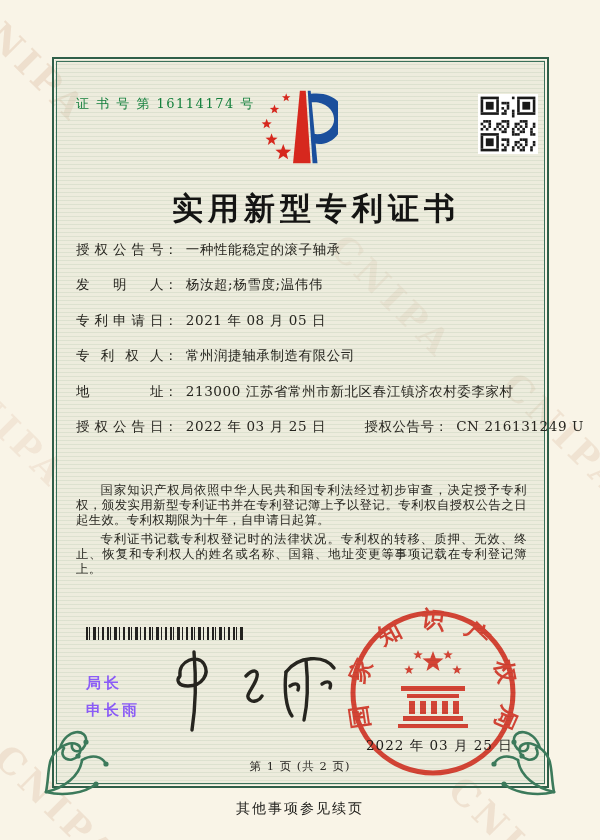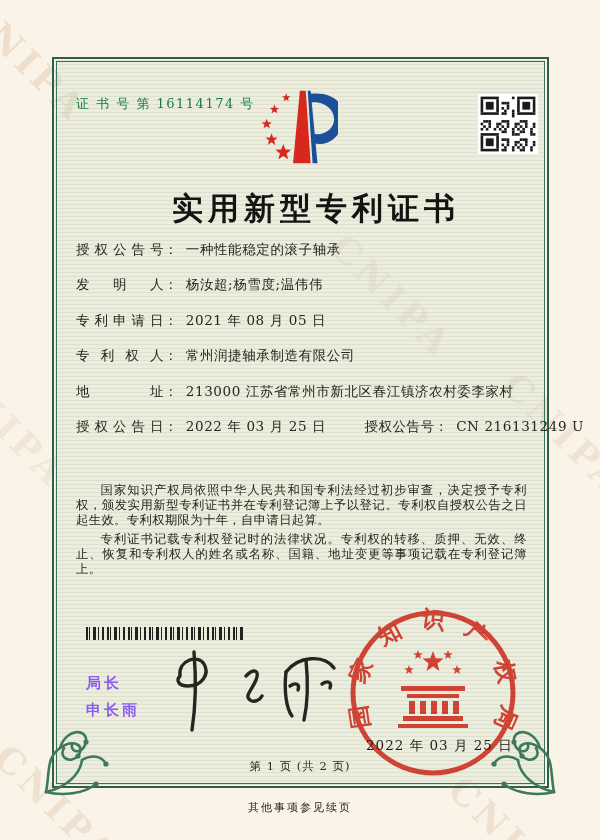--- a/index.html
+++ b/index.html
@@ -110,21 +110,21 @@
     font-size:13.5px;letter-spacing:1px;color:#1d1c19;white-space:nowrap;
   }
 
   
   .page-num{
     position:absolute;z-index:5;left:0;top:759px;width:100%;
     text-align:center;font-size:11.5px;letter-spacing:1px;color:#2a2925;
   }
   .footnote{
     position:absolute;z-index:5;left:0;top:800px;width:100%;
-    text-align:center;font-size:11px;letter-spacing:2px;color:#23221f;
+    text-align:center;font-size:14px;letter-spacing:2px;color:#23221f;
   }
 </style>
 </head>
 <body>
 
 <div class="page">
 
   <span class="wm wm1">CNIPA</span>
   <span class="wm wm2">CNIPA</span>
   <span class="wm wm3">CNIPA</span>

